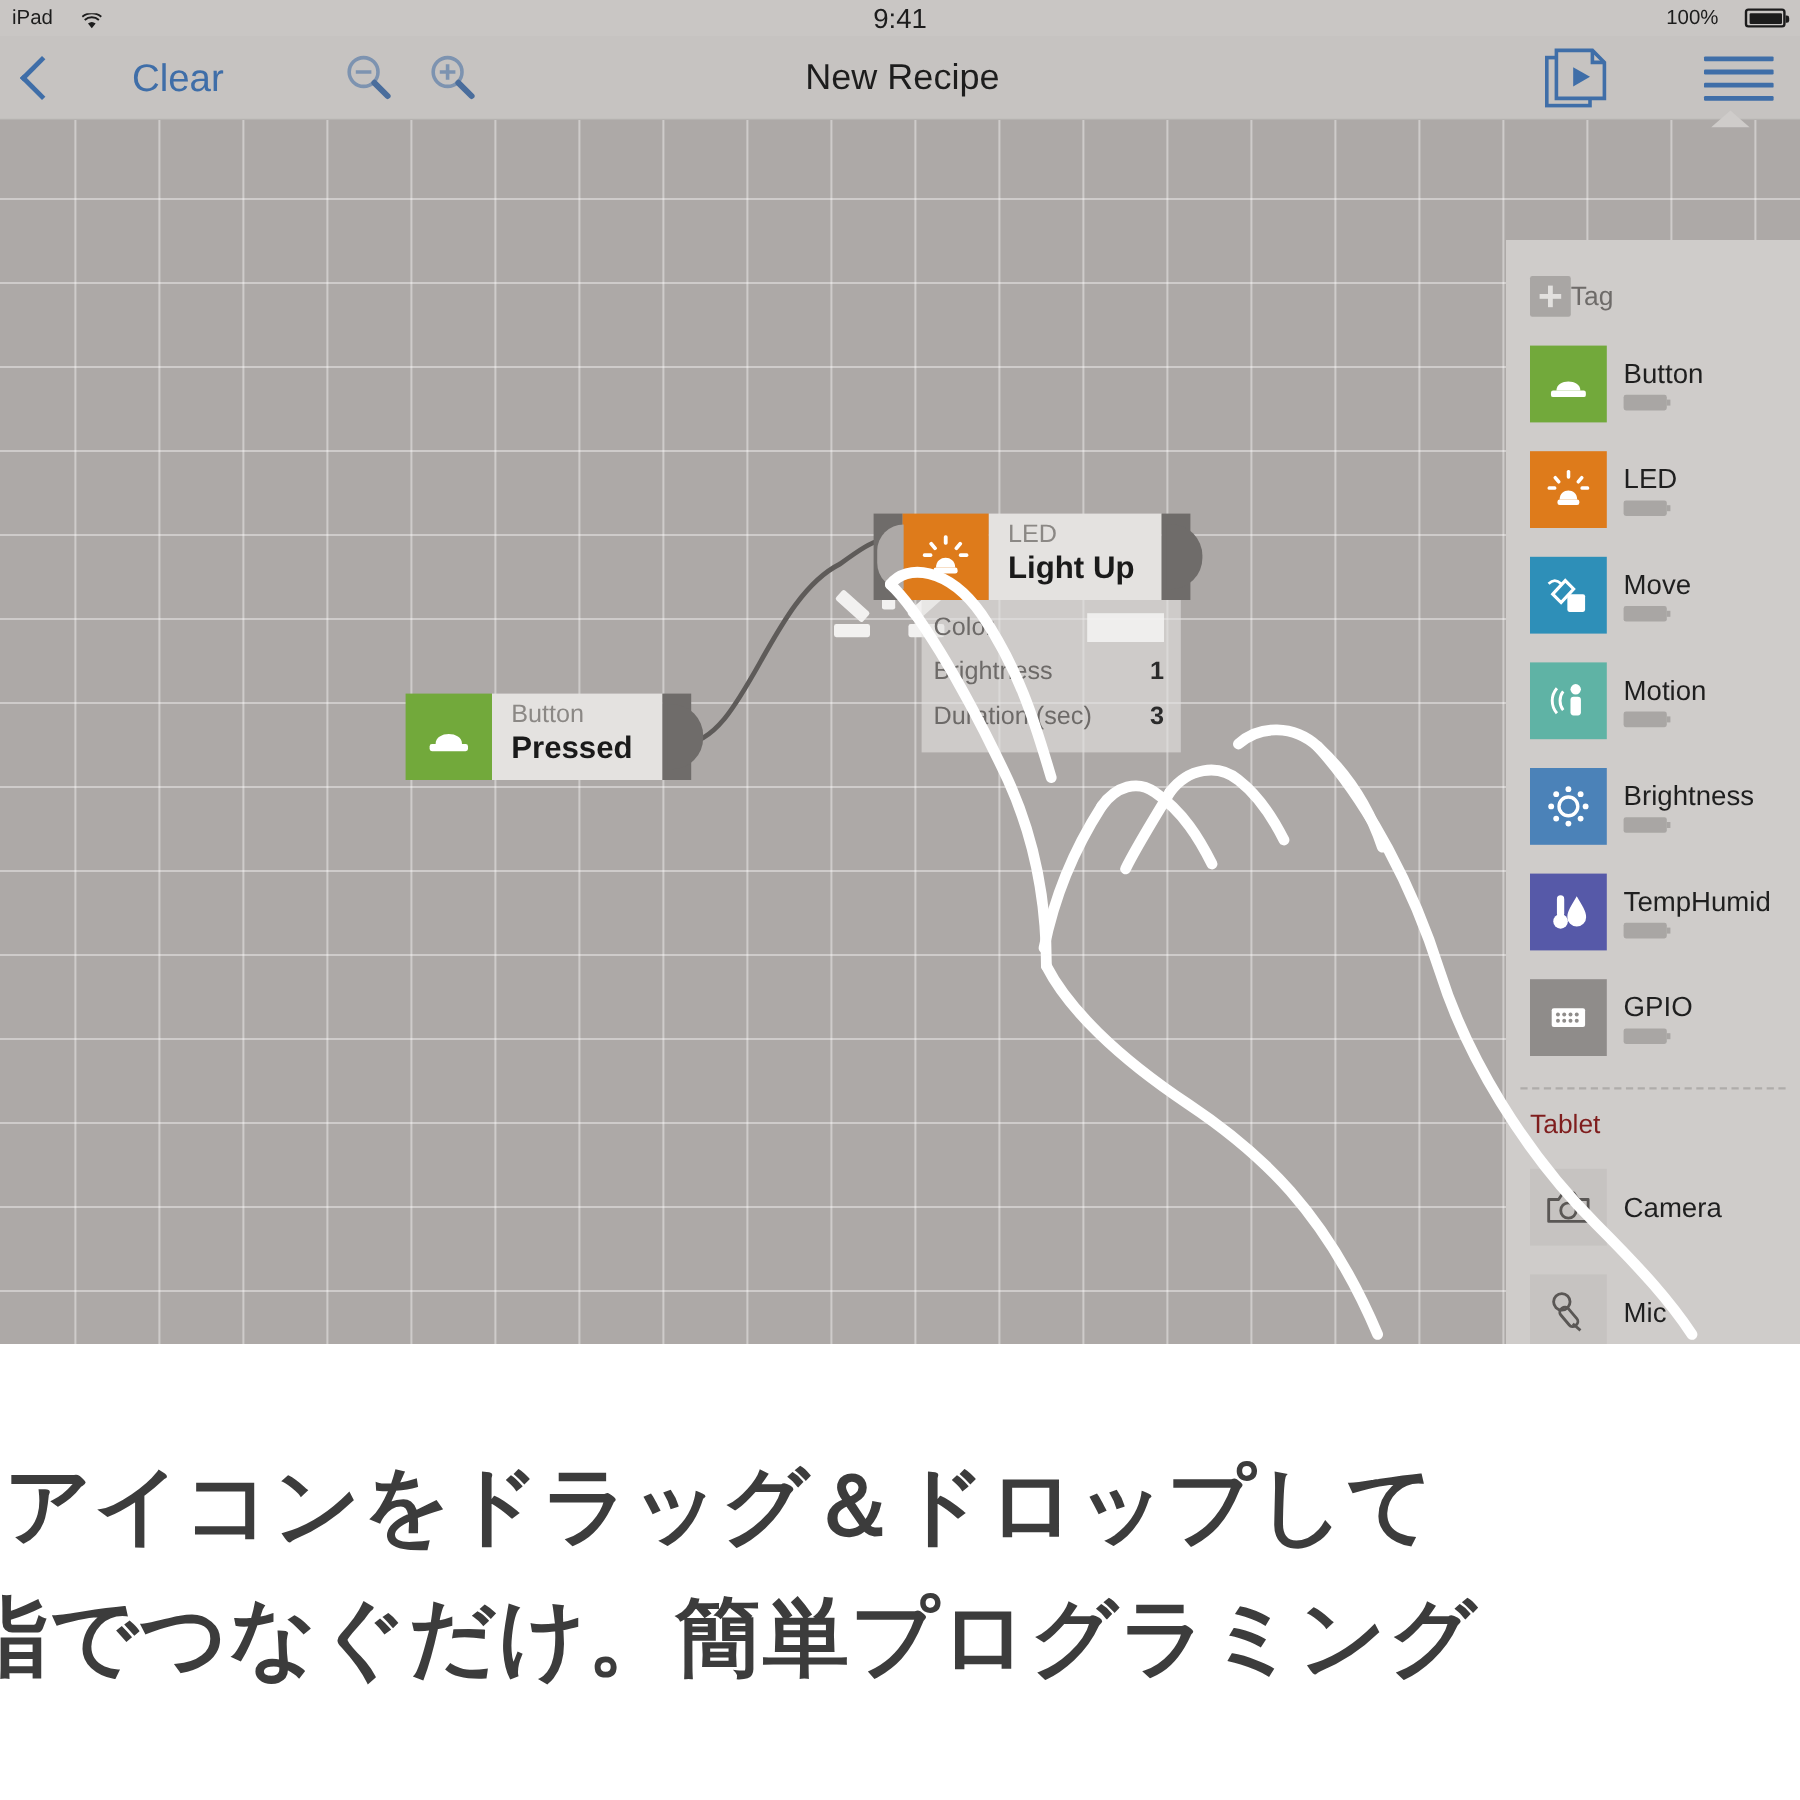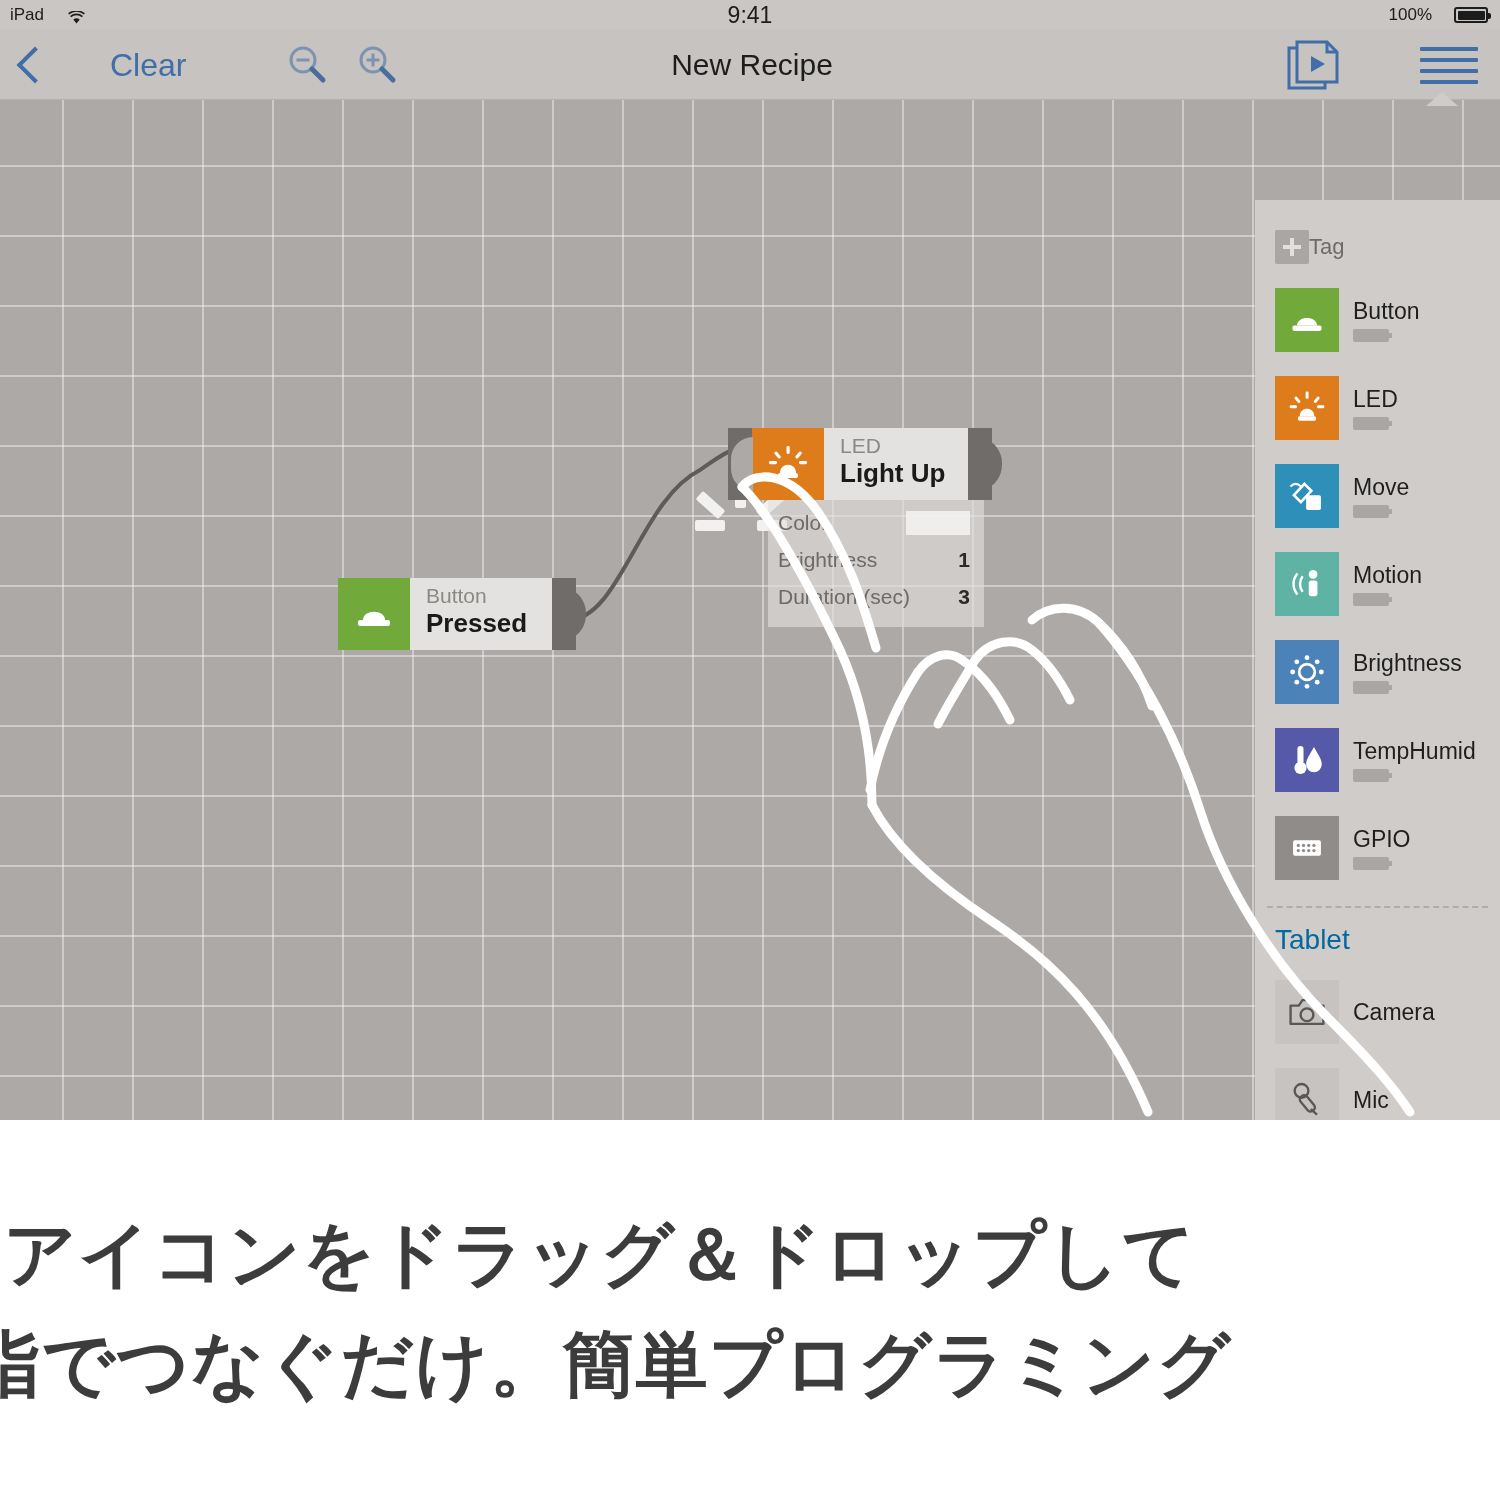--- a/index.html
+++ b/index.html
@@ -128,21 +128,21 @@
   .sb-tag-lbl{ font-size:22px; color:#6e6b69; }
 
   .sb-item { display:flex; align-items:center; gap:14px; padding:0 0 0 20px; height:88px; }
   .sb-tile { width:64px; height:64px; flex:0 0 64px; display:flex; align-items:center; justify-content:center; }
   .sb-txt { display:flex; flex-direction:column; gap:5px; }
   .sb-lbl { font-size:23px; color:#1f1f1f; line-height:26px; }
   .sb-batt { width:36px; height:13px; background:#A9A6A4; border-radius:2px; position:relative; }
   .sb-batt:after{content:"";position:absolute;right:-3px;top:4px;width:3px;height:5px;background:#A9A6A4;}
 
   .sb-divider { margin:14px 12px 10px 12px; border-top:2px dashed #AFACAA; }
-  .sb-section { font-size:28px; color:#0369a1; padding:6px 0 12px 20px; }
+  .sb-section { font-size:22px; color:#7f1d1d; padding:6px 0 12px 20px; }
   .sb-item.plain .sb-tile { background:#C6C3C1; }
   .sb-item.plain { height:88px; }
 
   
   #hand { position:absolute; left:0; top:0; width:1500px; height:1120px; pointer-events:none; z-index:30; }
 
   
   #caption {
     position:absolute; left:0; top:1120px; width:1200px; height:380px;
     background:#ffffff; display:flex; flex-direction:column;

